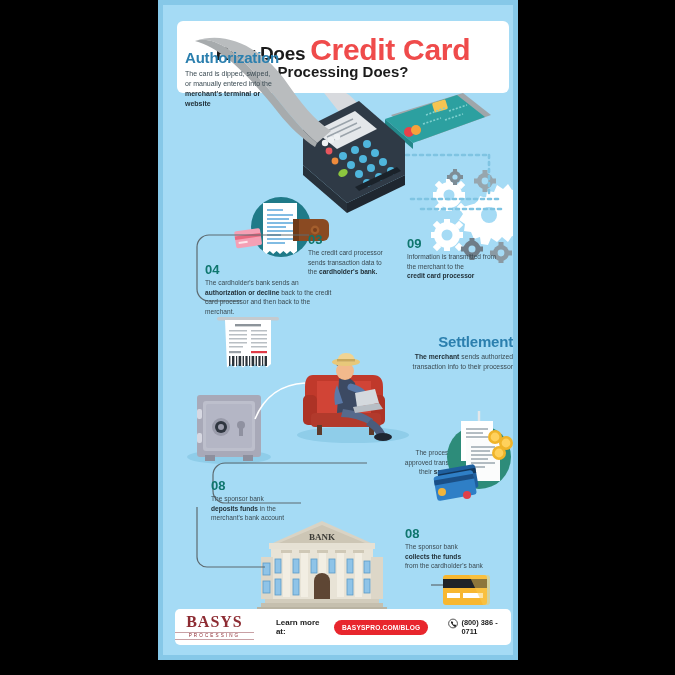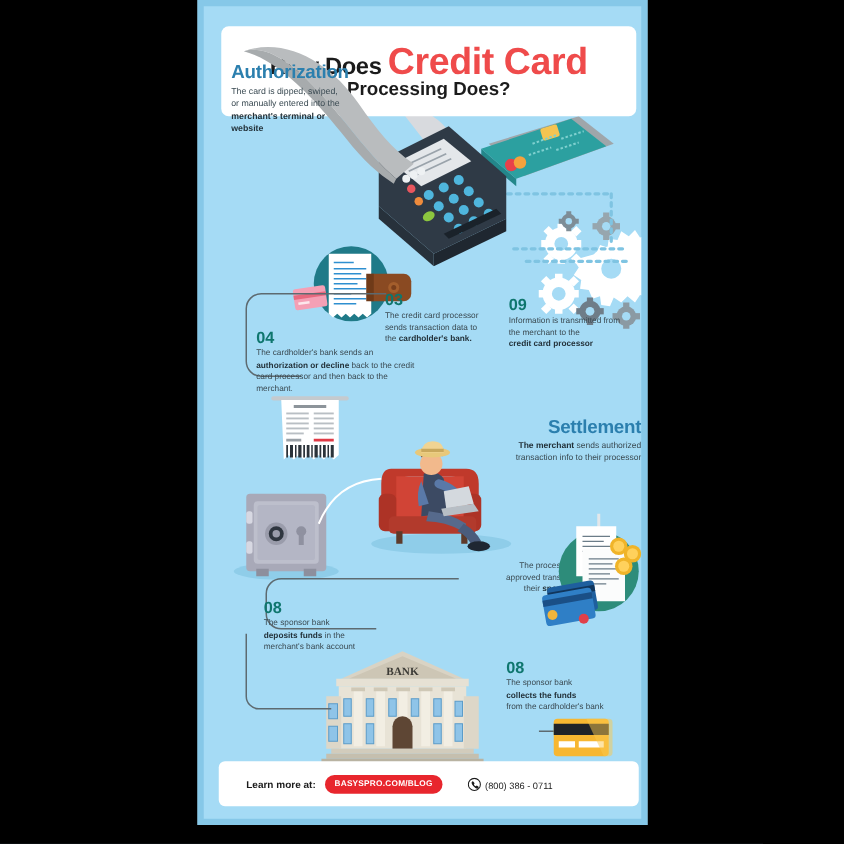--- a/index.html
+++ b/index.html
@@ -46,21 +46,21 @@
   }
   .logo-wrap{width:86px;text-align:center;line-height:1;}
   .logo-basys{font-family:"Liberation Serif",serif;font-size:16px;font-weight:bold;color:#8d2b32;letter-spacing:1px;}
   .logo-proc{font-size:4.6px;color:#8d2b32;letter-spacing:2.1px;margin-top:2px;
              border-top:1px solid #c8a0a4;border-bottom:1px solid #c8a0a4;padding:1px 0;}
   .learn{font-size:8px;font-weight:bold;color:#1b1b1b;margin-left:22px;}
   .blog-btn{
     margin-left:7px;background:#e8262d;color:#fff;font-size:6.6px;font-weight:bold;
     padding:4px 8px;border-radius:9px;letter-spacing:.2px;cursor:pointer;border:0;
   }
-  .phone{margin-left:20px;display:flex;align-items:flex-end;font-size:7.4px;font-weight:normal;color:#1b1b1b;}
+  .phone{margin-left:20px;display:flex;align-items:flex-start;font-size:7.4px;font-weight:bold;color:#1b1b1b;}
   .phone svg{margin-right:3px;}
 
   .abs{position:absolute;}
 </style>
 </head>
 <body>
 
 <div id="poster">
 
   <div class="title-card">
@@ -505,20 +505,24 @@
     <rect x="16" y="22" width="13" height="5" fill="#ffffff"></rect>
     <rect x="32" y="22" width="20" height="5" fill="#ffffff"></rect>
     <path d="M38 4 h18 a3 3 0 0 1 3 3 v24 a3 3 0 0 1 -3 3 h-4 z" fill="#fcc94e" opacity=".5"></path>
   </svg>
 
   <svg class="abs" style="left:24px;top:500px;width:80px;height:70px;" viewBox="0 0 80 70">
     <path d="M10 2 V52 a10 10 0 0 0 10 10 H78" fill="none" stroke="#5d6a70" stroke-width="1.2"></path>
   </svg>
 
   <div class="footer">
+    <div class="logo-wrap">
+      <div class="logo-basys">BASYS</div>
+      <div class="logo-proc">PROCESSING</div>
+    </div>
     <div class="learn">Learn more at:</div>
     <button class="blog-btn">BASYSPRO.COM/BLOG</button>
     <div class="phone">
       <svg width="11" height="11" viewBox="0 0 16 16">
         <circle cx="8" cy="8" r="7" fill="none" stroke="#1b1b1b" stroke-width="1.2"></circle>
         <path d="M5 5 q1 -1 2 0 l1 1.4 q.4 .6 -.2 1.2 l-.4 .4 q.8 1.6 2.2 2.2 l.4 -.4 q.6 -.6 1.2 -.2 l1.4 1 q1 1 0 2 q-1.4 1 -3.4 -.4 q-2.6 -1.8 -4 -4.4 q-1 -2 0 -2.8 z" fill="#1b1b1b"></path>
       </svg>
       <span>(800) 386 - 0711</span>
     </div>
   </div>

